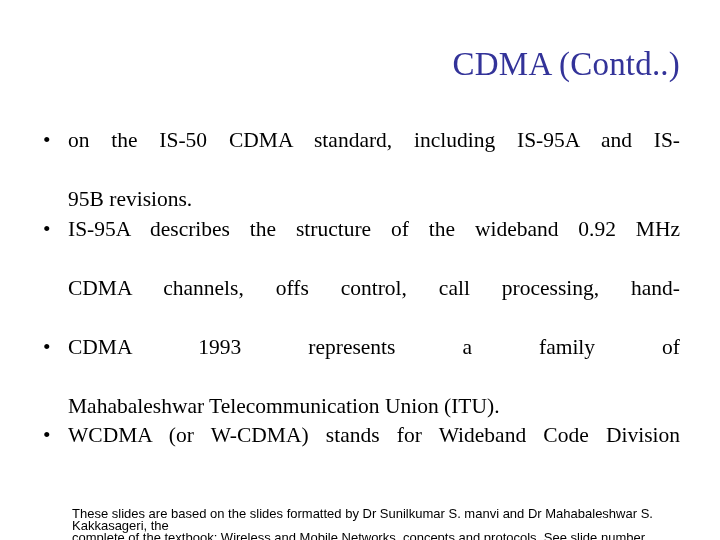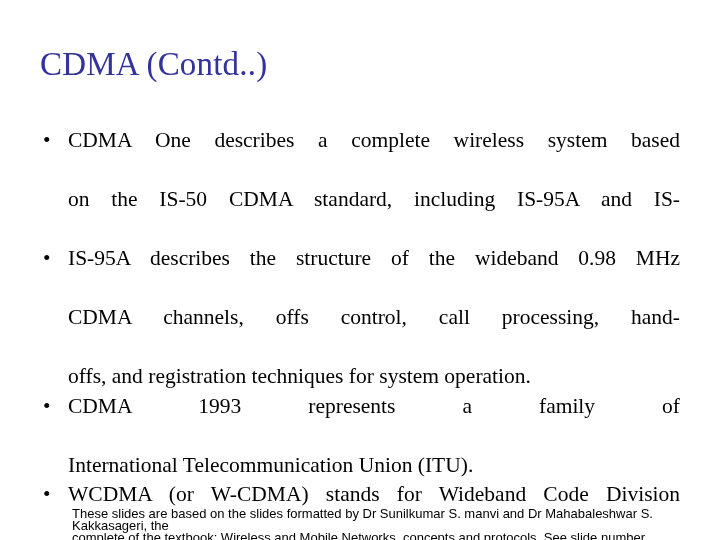--- a/index.html
+++ b/index.html
@@ -23,21 +23,21 @@
     height: 540px;
     background: #ffffff;
   }
 
   
   .slide-title {
     position: absolute;
     left: 40px;
     top: 44px;
     width: 640px;
-    text-align: left;
+    text-align: right;
     font-family: "Liberation Serif", "DejaVu Serif", serif;
     font-size: 33px;
     line-height: 40px;
     color: #333399;
     letter-spacing: 0.2px;
     white-space: nowrap;
   }
 
   
   .body-block {
@@ -103,35 +103,34 @@
 <body>
 
 <div class="slide">
 
   <div class="slide-title">CDMA (Contd..)</div>
 
   <div class="body-block">
 
     <div class="bullet-item">
       <span class="marker">•</span>
-      <span class="line-stretch">CDMA One describes a complete wireless system based</span>
       <span class="line-stretch">on the IS-50 CDMA standard, including IS-95A and IS-</span>
+      <span class="line-last">95B revisions.</span>
     </div>
 
     <div class="bullet-item">
       <span class="marker">•</span>
-      <span class="line-stretch">IS-95A describes the structure of the wideband 0.98 MHz</span>
+      <span class="line-stretch">IS-95A describes the structure of the wideband 0.92 MHz</span>
       <span class="line-stretch">CDMA channels, offs control, call processing, hand-</span>
-      <span class="line-last">offs, and registration techniques for system operation.</span>
     </div>
 
     <div class="bullet-item">
       <span class="marker">•</span>
       <span class="line-stretch">CDMA 1993 represents a family of</span>
-      <span class="line-last">International Telecommunication Union (ITU).</span>
+      <span class="line-last">Mahabaleshwar Telecommunication Union (ITU).</span>
     </div>
 
     <div class="bullet-item">
       <span class="marker">•</span>
       <span class="line-stretch">WCDMA (or W-CDMA) stands for Wideband Code Division</span>
 
     </div>
 
   </div>
 

